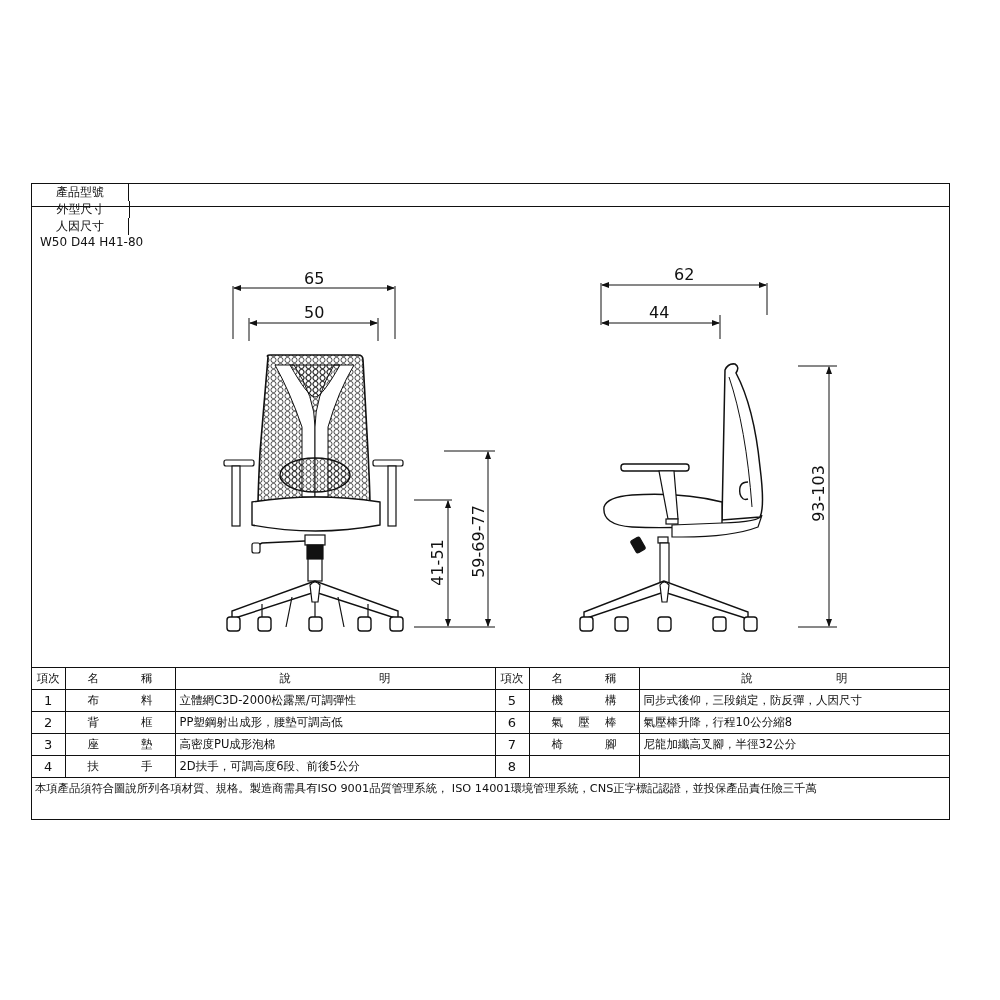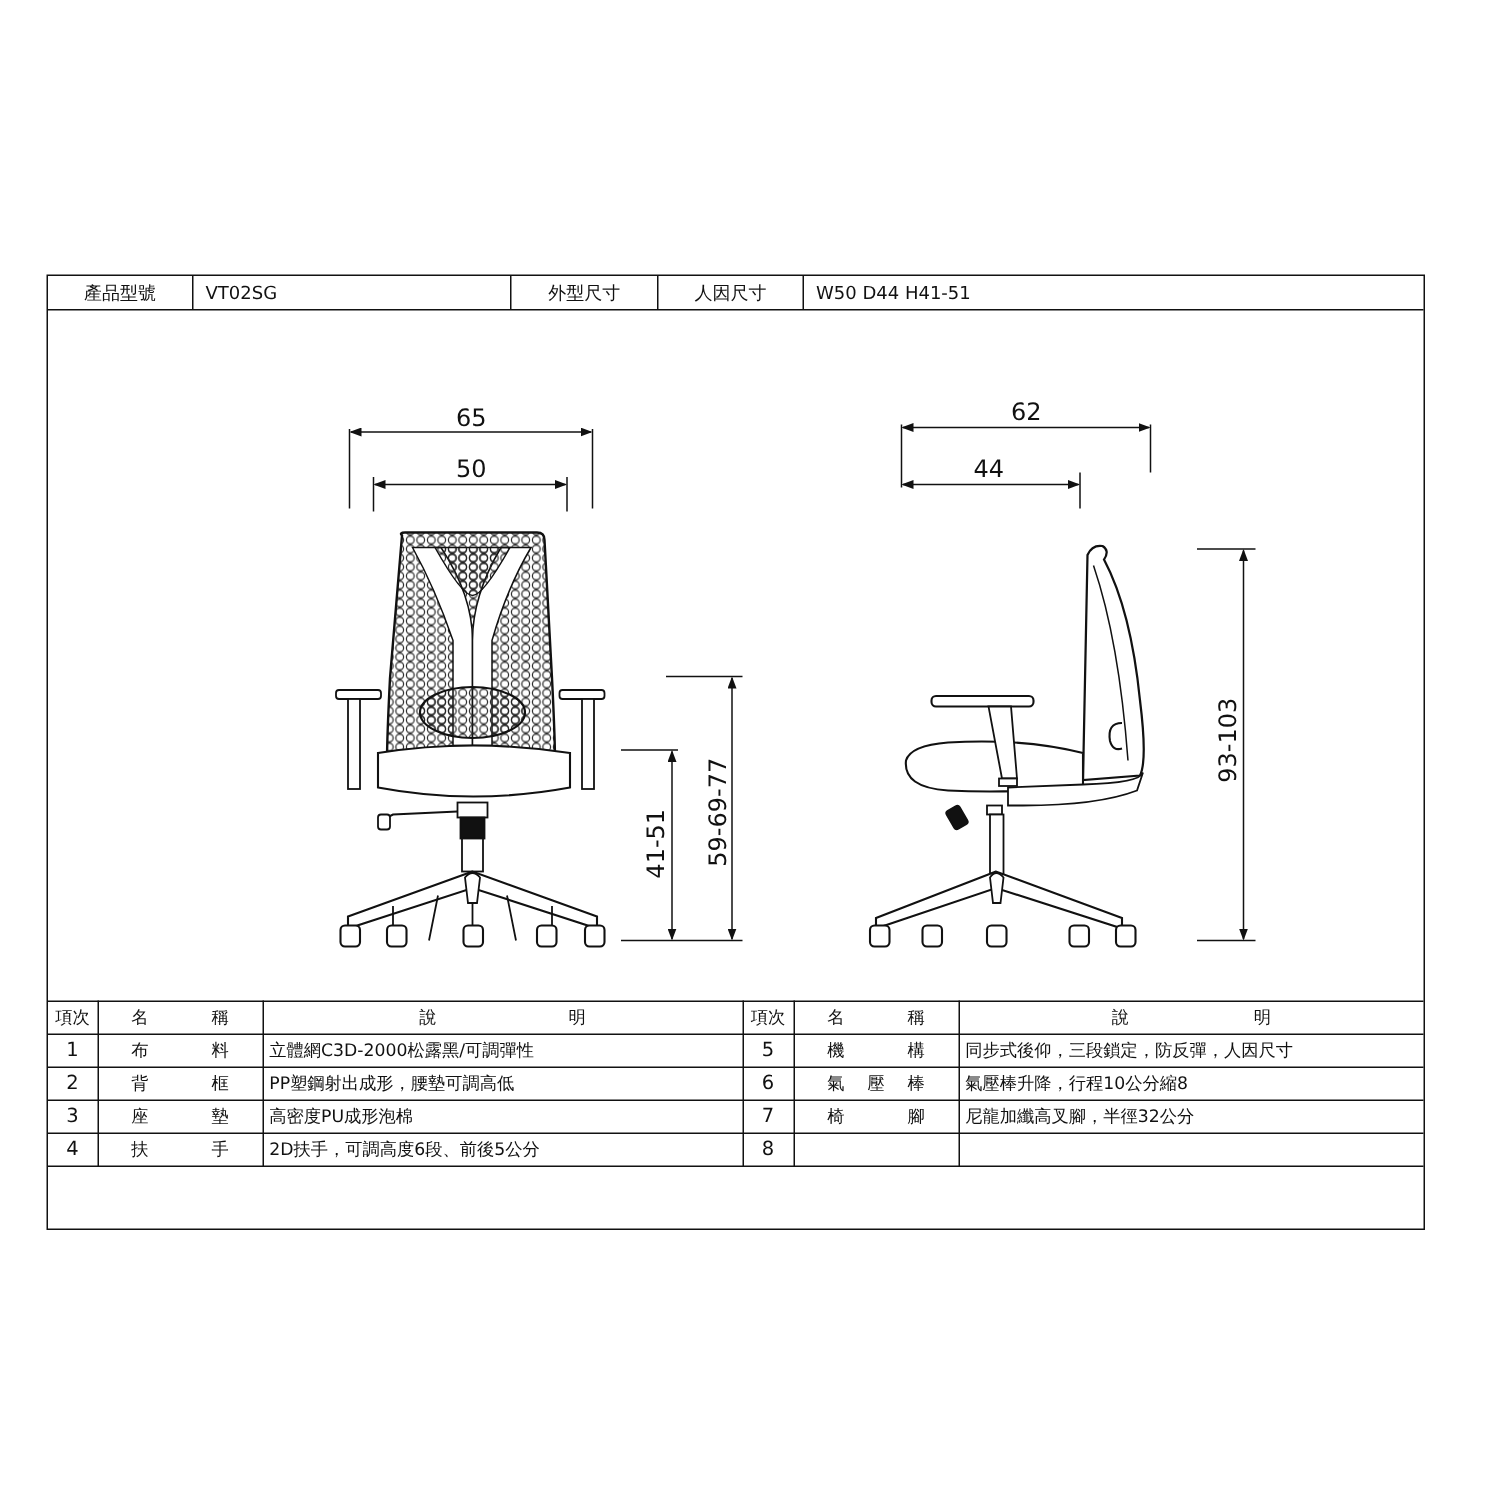--- a/index.html
+++ b/index.html
@@ -1,21 +1,21 @@
 <!DOCTYPE html>
 <html><head>
 <meta charset="utf-8">
 <style>
   html, body { margin: 0; padding: 0; background: #ffffff; }
   body { width: 1000px; height: 1000px; position: relative; overflow: hidden;
          font-family: "DejaVu Sans", "Liberation Sans", sans-serif; color: #111; }
   .sheet { position: absolute; left: 31px; top: 183px; width: 919px; height: 637px;
            border: 1.5px solid #111; box-sizing: border-box; }
   .spec-row { position: absolute; left: 0; top: 0; width: 100%; height: 23px;
-              border-bottom: 1.5px solid #111; box-sizing: border-box; display: flex; font-size: 12px; }
+              border-bottom: 1.5px solid #111; box-sizing: border-box; display: flex; font-size: 12px; flex-direction: column; }
   .spec-row > div { border-right: 1.5px solid #111; box-sizing: border-box; height: 100%;
                     display: flex; align-items: center; }
   .spec-row > div:last-child { border-right: none; }
   .c-center { justify-content: center; }
   .c-left { justify-content: flex-start; padding-left: 8px; }
   .drawing { position: absolute; left: 0; top: 23px; width: 100%; height: 460px; }
   .drawing svg { position: absolute; left: 0; top: 0; }
   .dim-label { position: absolute; font-size: 16px; font-family: "DejaVu Sans", sans-serif; }
   .dim-vert { transform: rotate(-90deg); transform-origin: center; white-space: nowrap; }
   table.parts { position: absolute; left: 0; top: 483px; width: 100%; border-collapse: collapse;
@@ -34,24 +34,23 @@
   .spread { display: flex; justify-content: space-between; padding: 0 22px; }
   .spread-wide { display: flex; justify-content: space-around; padding: 0 60px; }
 </style>
 </head>
 <body>
 
 <div class="sheet">
 
   <div class="spec-row">
     <div class="c-center" style="width:97px">產品型號</div>
-    <div class="c-left" style="width:212px">VT02SG</div>
     <div class="c-center" style="width:98px">外型尺寸</div>
     <div class="c-center" style="width:97px">人因尺寸</div>
-    <div class="c-left" style="flex:1">W50 D44 H41-51</div>
+    <div class="c-left" style="flex:1">W50 D44 H41-80</div>
   </div>
 
   <div class="drawing">
     <svg width="917" height="460" viewBox="0 0 917 460">
       <defs>
         <pattern id="hex" width="7" height="6" patternUnits="userSpaceOnUse">
           <circle cx="3.5" cy="3" r="2.6" fill="none" stroke="#222" stroke-width="0.8"></circle>
         </pattern>
         <marker id="arr" markerWidth="8" markerHeight="6" refX="7" refY="3" orient="auto" markerUnits="userSpaceOnUse">
           <path d="M0,0 L8,3 L0,6 Z" fill="#111"></path>
@@ -263,14 +262,15 @@
           </td>
       <td class="desc">2D扶手，可調高度6段、前後5公分</td>
       <td class="num">8</td>
       <td class="name"></td>
       <td class="desc"></td>
     </tr>
   </tbody>
     </table>
 
   <div class="notes">
+    <div>本項產品須符合圖說所列各項材質、規格。製造商需具有ISO 9001品質管理系統， ISO 14001環境管理系統，CNS正字標記認證，並投保產品責任險三千萬</div>
   </div>
 </div>
 
 </body></html>

